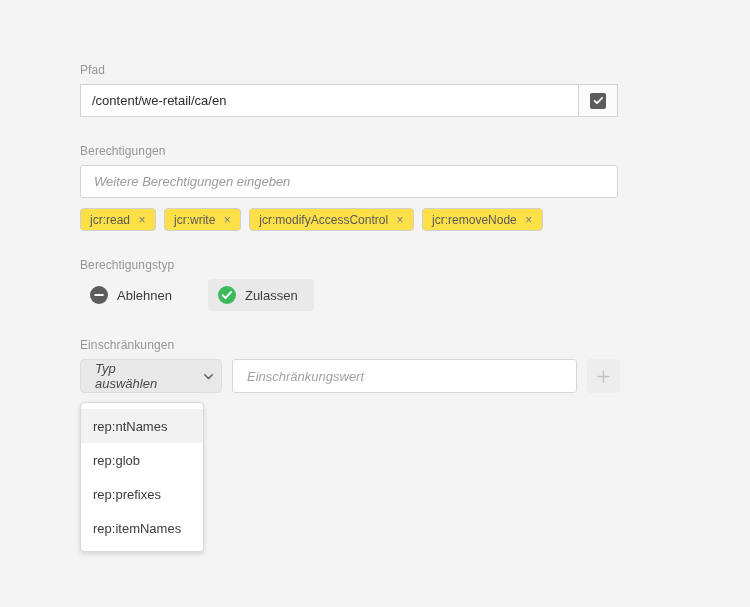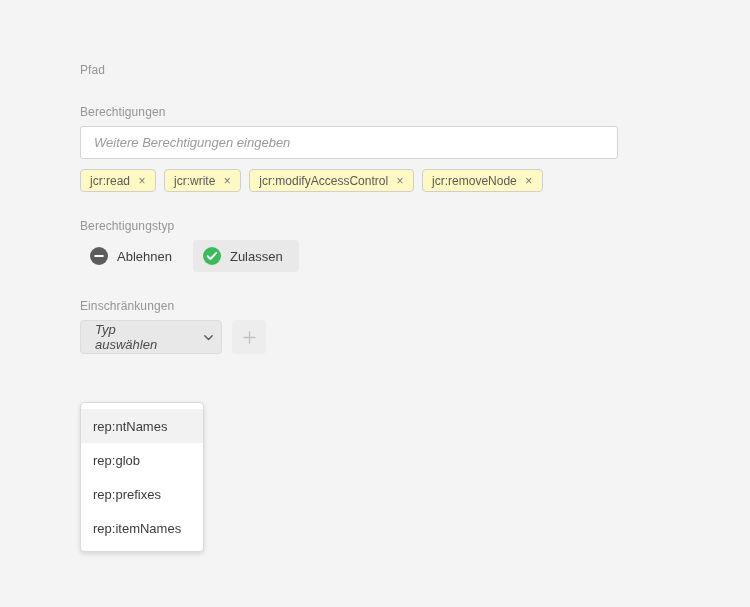--- a/index.html
+++ b/index.html
@@ -94,21 +94,21 @@
   .tag-row {
     display: flex;
     align-items: center;
     gap: 8px;
     margin-top: 10px;
     flex-wrap: wrap;
   }
   .tag {
     height: 23px;
     box-sizing: border-box;
-    background: #fef9c3;
+    background: #fde047;
     border: 1px solid #cfcfcf;
     border-radius: 4px;
     display: inline-flex;
     align-items: center;
     padding: 0 8px 0 9px;
     font-size: 12px;
     color: #5a5a5a;
     white-space: nowrap;
   }
   .tag-x {
@@ -119,21 +119,21 @@
     display: inline-flex;
     align-items: center;
     justify-content: center;
     width: 10px;
     height: 10px;
   }
 
   
   .type-row {
     display: flex;
-    gap: 5px;
+    gap: 20px;
     margin-top: 2px;
   }
   .type-opt {
     height: 32px;
     box-sizing: border-box;
     display: inline-flex;
     align-items: center;
     gap: 9px;
     padding: 0 16px 0 10px;
     border-radius: 4px;
@@ -233,20 +233,32 @@
   }
   .dd-item.highlight { background: #f2f2f2; }
 </style>
 </head>
 <body>
 
 <div class="form">
 
   <div class="section">
     <div class="field-label">Pfad</div>
+    <div class="path-row">
+      <div class="path-input">
+        <span>/content/we-retail/ca/en</span>
+      </div>
+      <div class="path-check-btn">
+        <span class="checkbox-glyph">
+          <svg width="11" height="11" viewBox="0 0 12 12" aria-hidden="true">
+            <path d="M1.8 6.3 L4.4 8.9 L10 3.1" fill="none" stroke="#ffffff" stroke-width="1.9" stroke-linecap="round" stroke-linejoin="round"></path>
+          </svg>
+        </span>
+      </div>
+    </div>
   </div>
 
   <div class="section">
     <div class="field-label">Berechtigungen</div>
     <div class="perm-input">
       <span>Weitere Berechtigungen eingeben</span>
     </div>
     <div class="tag-row">
 
       <span class="tag">
@@ -303,20 +315,23 @@
 
       <div class="type-select">
         <span>Typ auswählen</span>
         <span class="chevron">
           <svg width="13" height="13" viewBox="0 0 14 14" aria-hidden="true">
             <path d="M3 5.2 L7 9.2 L11 5.2" fill="none" stroke="#5d5d5d" stroke-width="1.6" stroke-linecap="round" stroke-linejoin="round"></path>
           </svg>
         </span>
       </div>
 
+      <div class="restr-value">
+        <span>Einschränkungswert</span>
+      </div>
 
       <div class="add-btn">
         <span>
           <svg width="17" height="17" viewBox="0 0 18 18" aria-hidden="true">
             <path d="M9 3.2 V14.8 M3.2 9 H14.8" fill="none" stroke="#c2c2c2" stroke-width="1.5" stroke-linecap="round"></path>
           </svg>
         </span>
       </div>
 
     </div>

